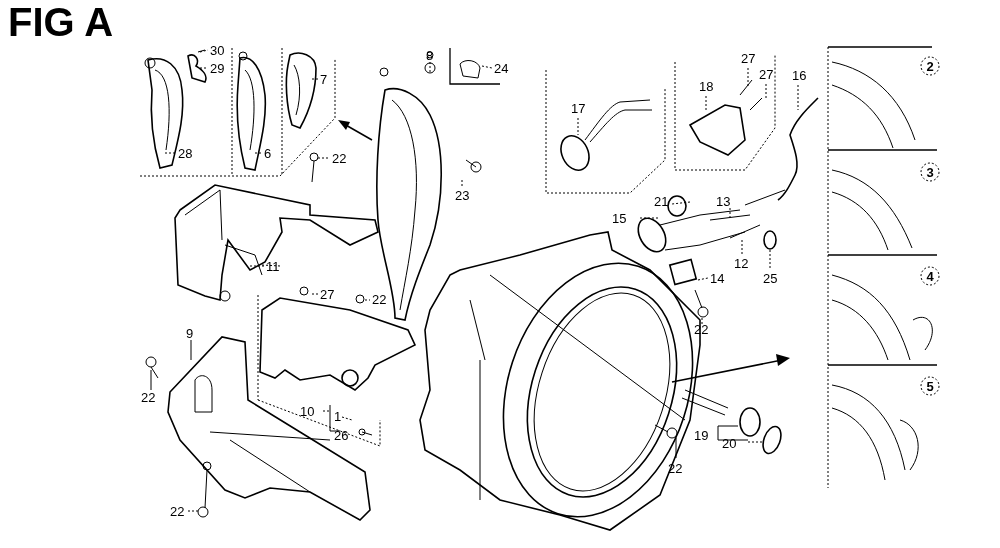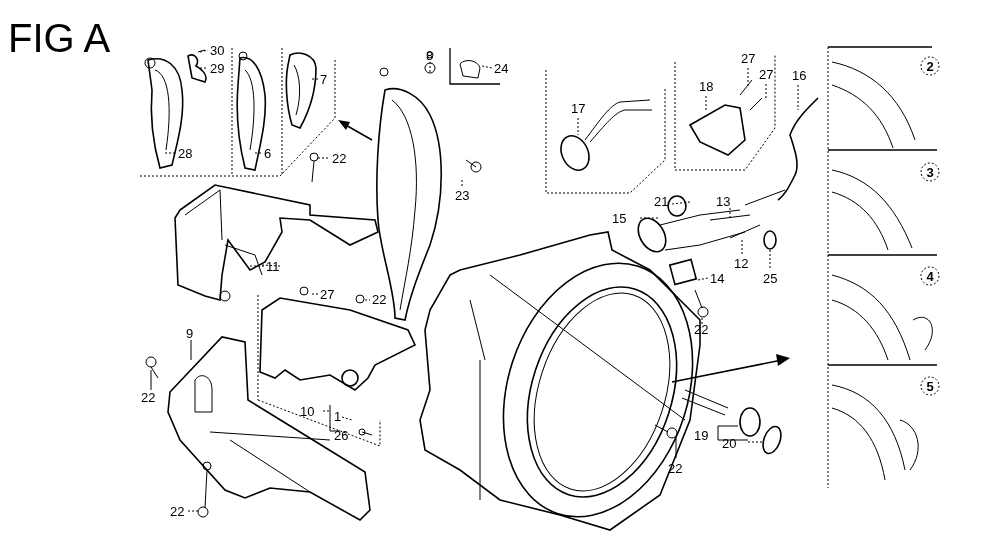--- a/index.html
+++ b/index.html
@@ -1,18 +1,18 @@
 <!DOCTYPE html>
 <html><head>
 <meta charset="utf-8">
 <style>
   html,body{margin:0;padding:0;background:#fff;}
   body{width:1000px;height:548px;position:relative;overflow:hidden;font-family:"Liberation Sans",sans-serif;}
   #fig{position:absolute;left:0;top:0;width:1000px;height:548px;}
-  .title{position:absolute;left:8px;top:16px;font-family:"Liberation Sans",sans-serif;font-weight:normal;font-size:40px;color:#000;letter-spacing:0px;}
+  .title{position:absolute;left:8px;top:0;font-family:"Liberation Sans",sans-serif;font-weight:bold;font-size:40px;color:#000;letter-spacing:0px;}
   .lbl{font-family:"Liberation Sans",sans-serif;font-size:13px;fill:#000;}
   .cl{font-family:"Liberation Sans",sans-serif;font-size:13px;font-weight:bold;fill:#000;}
   .ln{stroke:#000;stroke-width:1.6;fill:none;}
   .thin{stroke:#000;stroke-width:1;fill:none;}
   .dash{stroke:#000;stroke-width:1;fill:none;stroke-dasharray:2 2;}
   .box{stroke:#000;stroke-width:1.3;fill:none;}
 </style>
 </head>
 <body>
 

